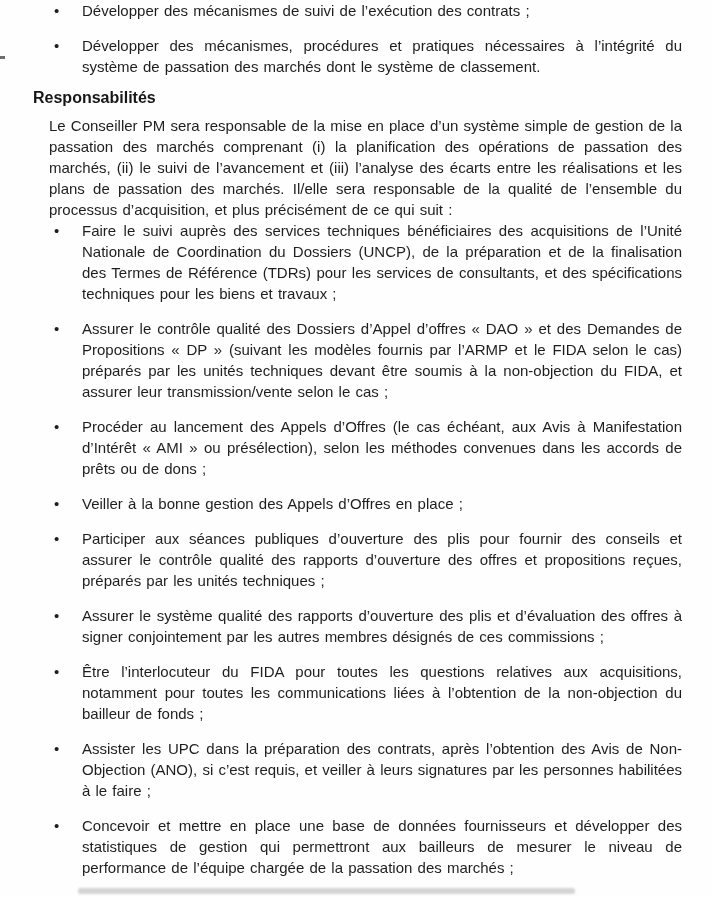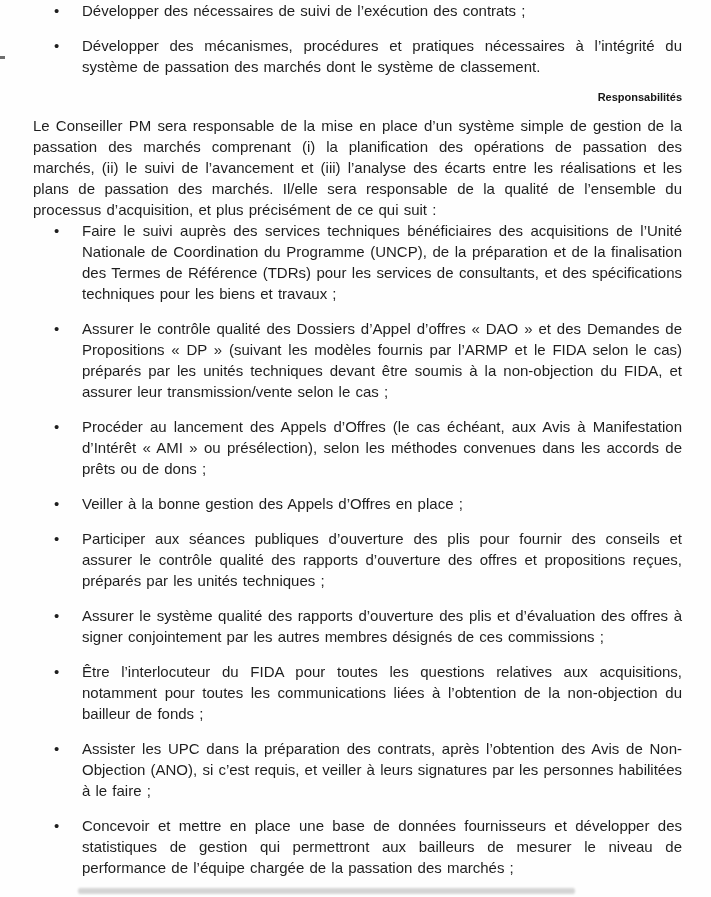--- a/index.html
+++ b/index.html
@@ -46,29 +46,29 @@
     top: 0;
     width: 20px;
     text-align: left;
     font-size: 15px;
     line-height: 21px;
   }
   .top-list { padding-top: 8px; }
   
   h3.section-heading {
     margin: 10px 29px 0 33px;
-    font-size: 11px;
+    font-size: 16px;
     line-height: 21px;
     font-weight: bold;
     color: #161616;
-    text-align: right;
+    text-align: left;
   }
   
   p.intro {
-    margin: 7px 29px 0 33px;  
+    margin: 7px 29px 0 49px;  
   }
   .main-list { margin-top: 9px; }
   
   .scan-mark-left {
     position: absolute;
     left: 0;
     top: 56px;
     width: 5px;
     height: 3px;
     background: #4a4a4a;
@@ -89,36 +89,36 @@
 </head>
 <body>
 
 <div class="page">
 
   <div class="scan-mark-left"></div>
 
   <ul class="blist top-list doc-text">
     <li>
       <span class="marker">•</span>
-      <span>Développer des nécessaires de suivi de l’exécution des contrats ;</span>
+      <span>Développer des mécanismes de suivi de l’exécution des contrats ;</span>
     </li>
     <li>
       <span class="marker">•</span>
       <span>Développer des mécanismes, procédures et pratiques nécessaires à l’intégrité du système de passation des marchés dont le système de classement.</span>
     </li>
   </ul>
 
   <h3 class="section-heading">Responsabilités</h3>
 
   <p class="intro doc-text">Le Conseiller PM sera responsable de la mise en place d’un système simple de gestion de la passation des marchés comprenant (i) la planification des opérations de passation des marchés, (ii) le suivi de l’avancement et (iii) l’analyse des écarts entre les réalisations et les plans de passation des marchés. Il/elle sera responsable de la qualité de l’ensemble du processus d’acquisition, et plus précisément de ce qui suit :</p>
 
   <ul class="blist main-list doc-text">
     <li>
       <span class="marker">•</span>
-      <span>Faire le suivi auprès des services techniques bénéficiaires des acquisitions de l’Unité Nationale de Coordination du Programme (UNCP), de la préparation et de la finalisation des Termes de Référence (TDRs) pour les services de consultants, et des spécifications techniques pour les biens et travaux ;</span>
+      <span>Faire le suivi auprès des services techniques bénéficiaires des acquisitions de l’Unité Nationale de Coordination du Dossiers (UNCP), de la préparation et de la finalisation des Termes de Référence (TDRs) pour les services de consultants, et des spécifications techniques pour les biens et travaux ;</span>
     </li>
     <li>
       <span class="marker">•</span>
       <span>Assurer le contrôle qualité des Dossiers d’Appel d’offres « DAO » et des Demandes de Propositions « DP » (suivant les modèles fournis par l’ARMP et le FIDA selon le cas) préparés par les unités techniques devant être soumis à la non-objection du FIDA, et assurer leur transmission/vente selon le cas ;</span>
     </li>
     <li>
       <span class="marker">•</span>
       <span>Procéder au lancement des Appels d’Offres (le cas échéant, aux Avis à Manifestation d’Intérêt « AMI » ou présélection), selon les méthodes convenues dans les accords de prêts ou de dons ;</span>
     </li>
     <li>

